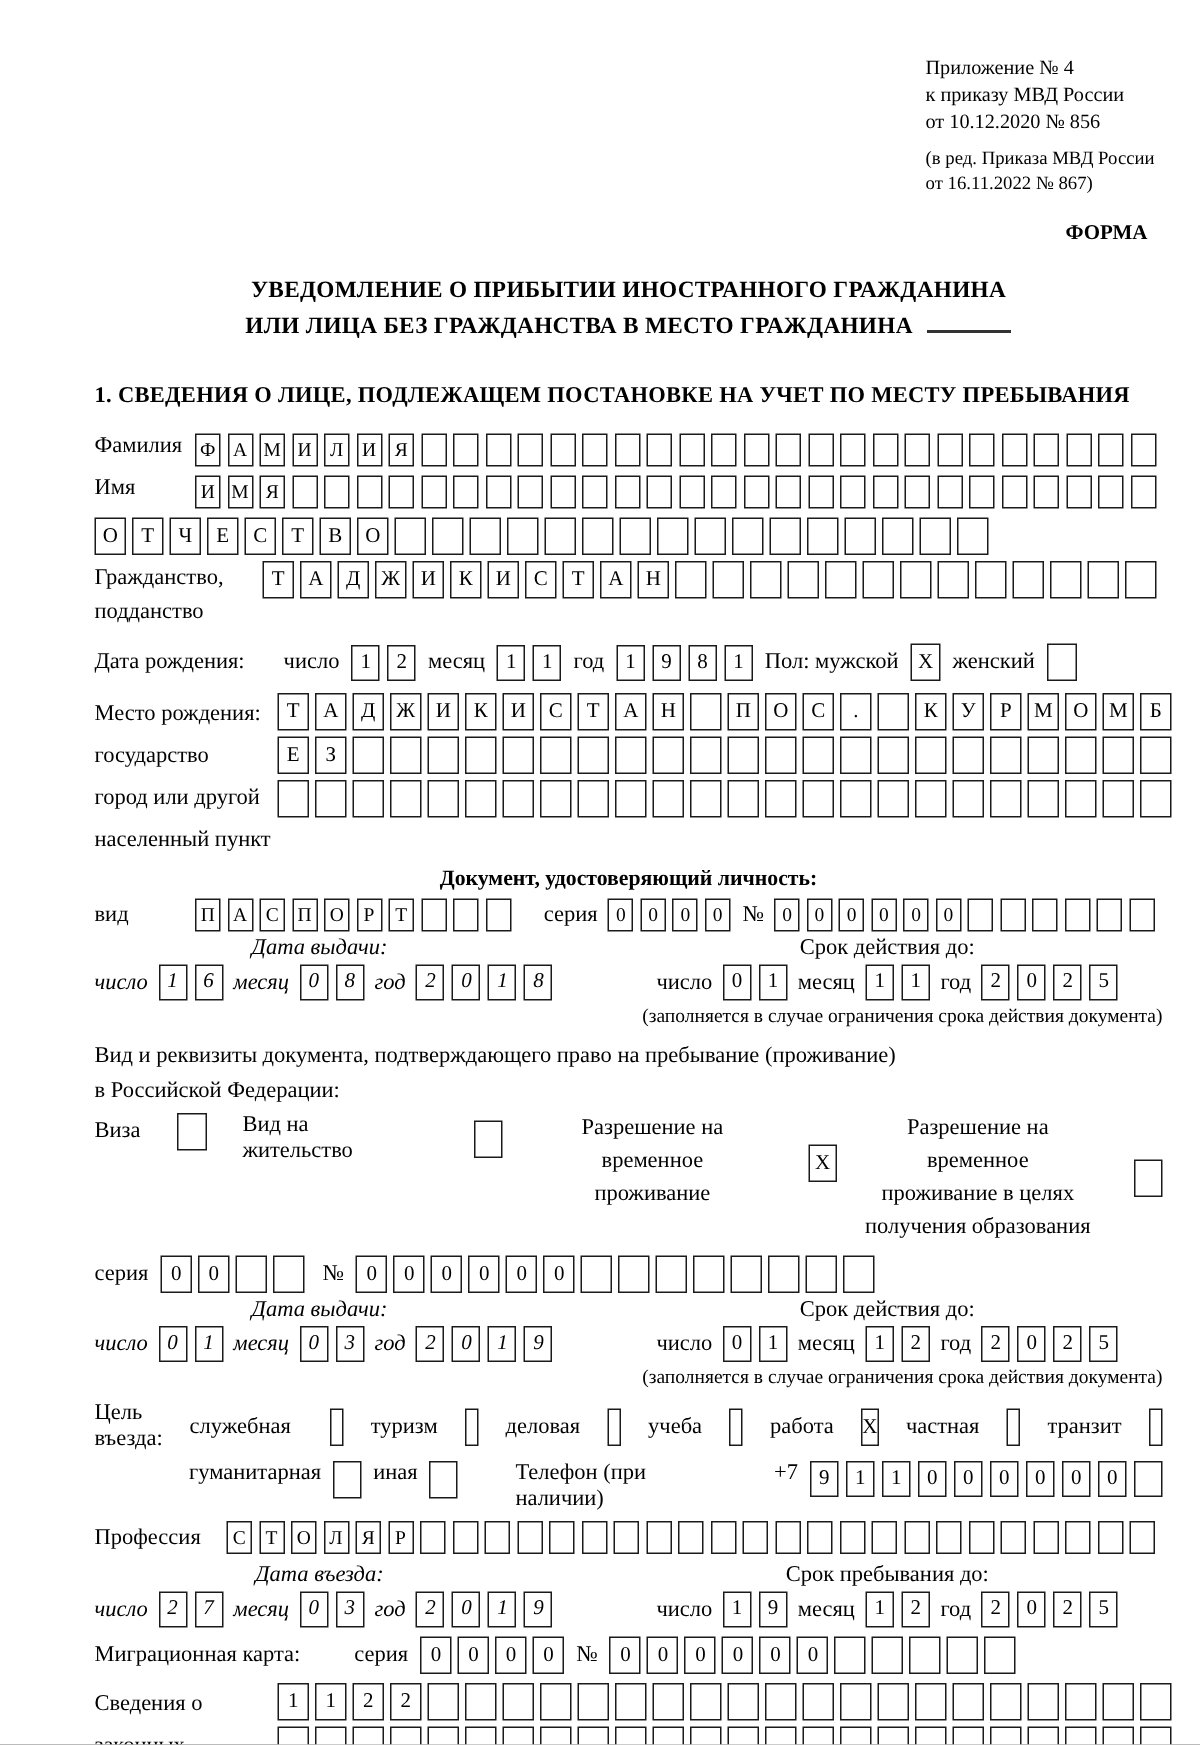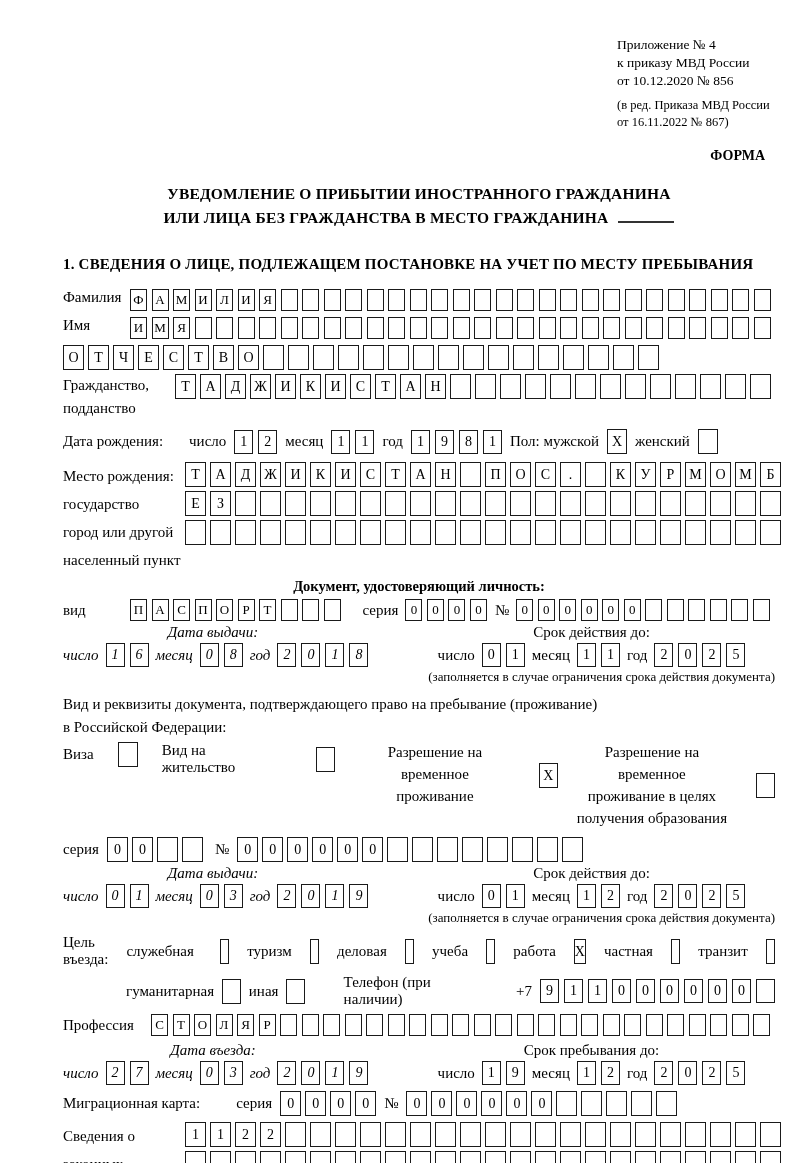--- a/index.html
+++ b/index.html
@@ -523,21 +523,21 @@
     <span>учеба</span>
     <span class="checkbox"></span>
     <span>работа</span>
     <span class="checkbox">X</span>
     <span>частная</span>
     <span class="checkbox"></span>
     <span>транзит</span>
     <span class="checkbox"></span>
   </div>
 
-  <div class="row mt6" style="align-items:center;gap:8px;margin-left:63px">
+  <div class="row mt6" style="align-items:flex-start;gap:8px;margin-left:63px">
     <span>гуманитарная</span>
     <span class="checkbox"></span>
     <span>иная</span>
     <span class="checkbox"></span>
     <span style="width:24px"></span>
     <span>Телефон (при наличии)</span>
     <span style="width:18px"></span>
     <span>+7</span>
     <span class="cells cells-dt">
         <span class="cell">9</span>

